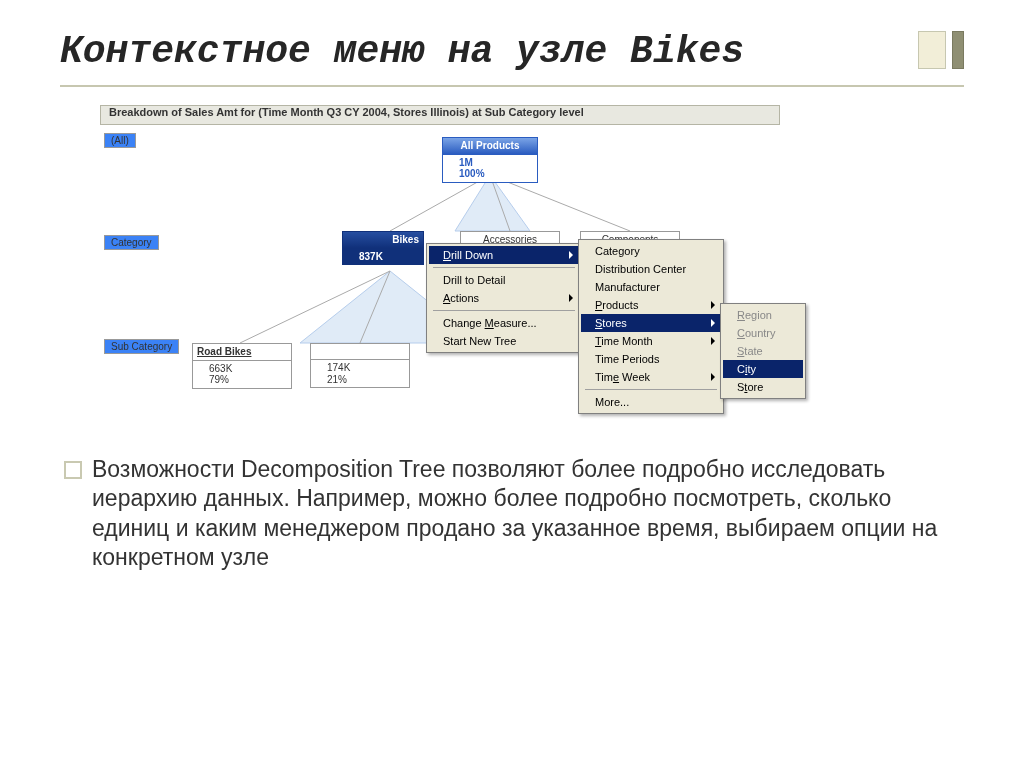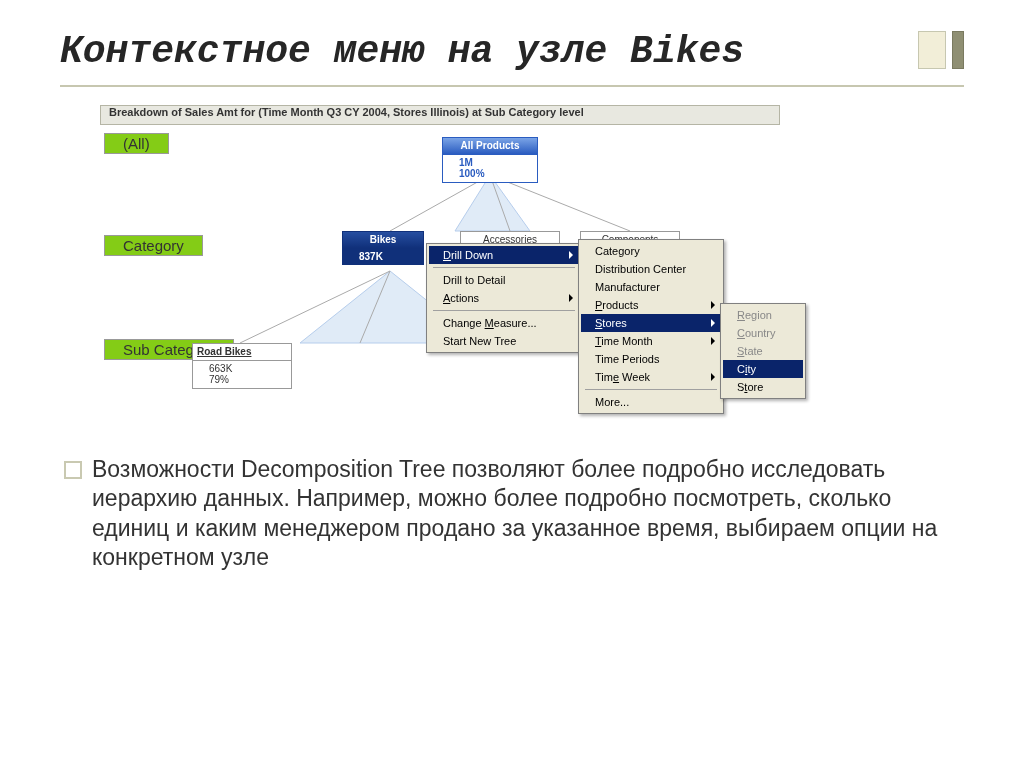--- a/index.html
+++ b/index.html
@@ -64,25 +64,25 @@
     font-size: 11px;
   }
   .tree-area {
     position: relative;
     width: 100%;
     height: 300px;
   }
   .row-label {
     position: absolute;
     left: 4px;
-    font-size: 15px;
+    font-size: 10px;
     color: #333;
     border: 1px solid #999;
-    background: #84cc16;
-    padding: 1px 18px;
+    background: #3b82f6;
+    padding: 1px 6px;
   }
   .nodebox {
     position: absolute;
     width: 96px;
     font-size: 10px;
     line-height: 1.15;
   }
   .nodebox .nb-top {
     background: linear-gradient(#7aa4e6, #2a5cc0);
     color: #fff;
@@ -207,21 +207,21 @@
 
       <div class="nodebox" style="left:342px; top:12px;">
         <div class="nb-top">All Products</div>
         <div class="nb-bot">
           <span>1M</span>
           <span>100%</span>
         </div>
       </div>
 
       <div class="nodebox sel" style="left:242px; top:106px; width:82px;">
-        <div class="nb-top" style="text-align:center;">Bikes</div>
+        <div class="nb-top" style="text-align:right;">Bikes</div>
         <div class="nb-bot">
           <span>837K</span>
           <span></span>
         </div>
       </div>
 
       <div class="nodebox plain" style="left:360px; top:106px;">
         <div class="nb-top">Accessories</div>
         <div class="nb-bot">
             <span>.</span>
@@ -238,20 +238,27 @@
       </div>
 
       <div class="nodebox" style="left:92px; top:218px; width:100px;">
         <div class="nb-top" style="background:#fff;color:#333;border-color:#999;font-weight:700;text-decoration:underline;text-align:left;">Road Bikes</div>
         <div class="nb-bot" style="color:#333;border-color:#999;font-weight:400;">
           <span>663K</span>
           <span>79%</span>
         </div>
       </div>
 
+      <div class="nodebox" style="left:210px; top:218px; width:100px;">
+        <div class="nb-top" style="background:#fff;color:#333;border-color:#999;font-weight:400;height:11px;"></div>
+        <div class="nb-bot" style="color:#333;border-color:#999;font-weight:400;">
+          <span>174K</span>
+          <span>21%</span>
+        </div>
+      </div>
 
       <div class="menu" style="left:326px; top:118px; width:150px;">
         <div class="mitem highlighted">
           <span><span class="u">D</span>rill Down</span>
           <span class="arrow"></span>
         </div>
         <div class="msep"></div>
         <div class="mitem">
           <span>Drill to Detail</span>
         </div>

